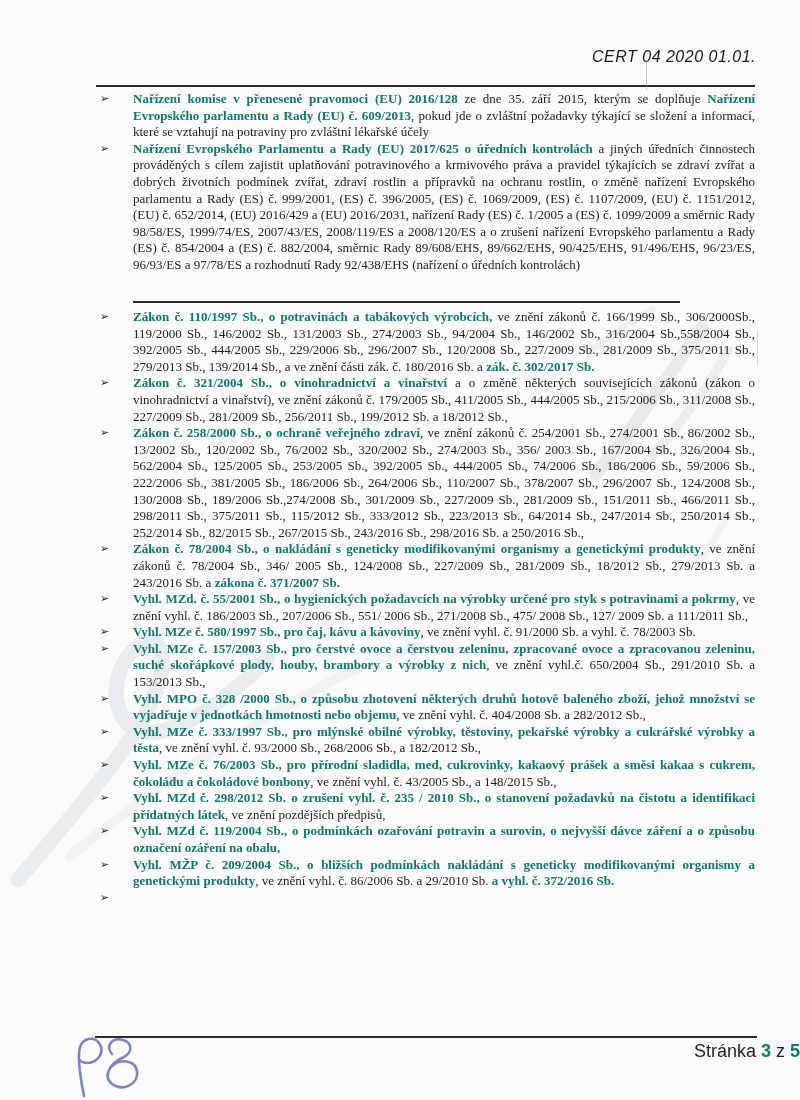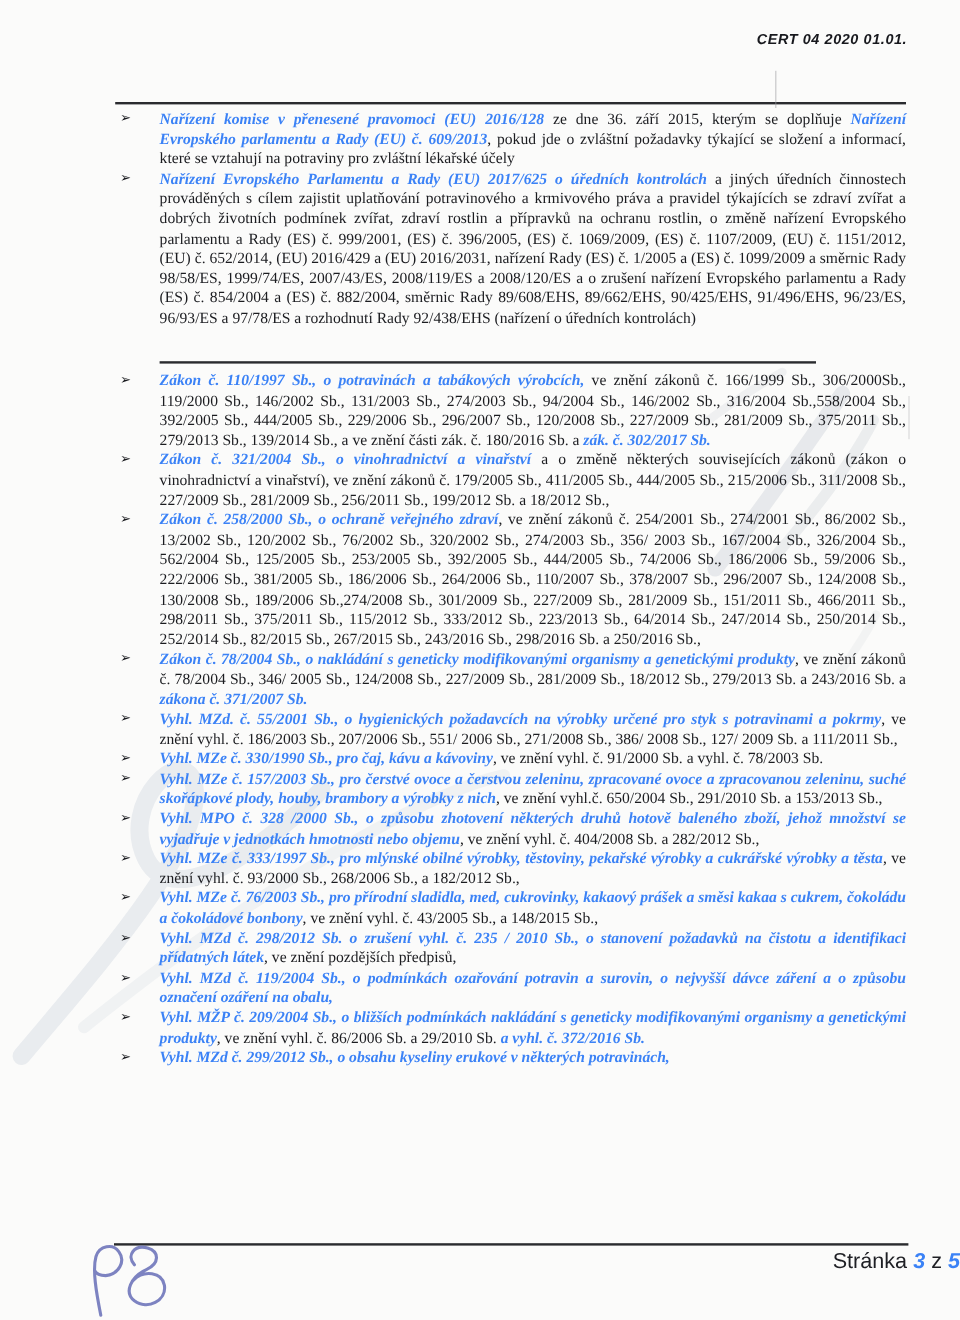--- a/index.html
+++ b/index.html
@@ -4,42 +4,42 @@
 <style>
   html,body{margin:0;padding:0;}
   body{
     width:800px;height:1100px;position:relative;overflow:hidden;
     background:#fbfbfa;
     font-family:"Liberation Serif","DejaVu Serif",serif;
     color:#1b1c20;
   }
   .layer{position:absolute;top:0;left:0;}
   .doc-code{
-    position:absolute;top:26px;right:44px;
+    position:absolute;top:48px;right:44px;
     font-family:"Liberation Sans","DejaVu Sans",sans-serif;
-    font-style:italic;font-weight:700;font-size:12px;color:#17181d;
+    font-style:italic;font-weight:400;font-size:16px;color:#17181d;
     letter-spacing:.5px;
   }
   .rule{position:absolute;border-top:2px solid #2a2b2f;height:0;}
   .rule-top{top:85px;left:96px;width:659px;}
   .rule-mid{top:301px;left:133px;width:547px;border-top-width:2px;}
   .rule-bottom{top:1036px;left:95px;width:662px;}
   .list{position:absolute;left:96px;width:659px;padding-left:37px;box-sizing:border-box;}
   .list-1{top:91px;}
   .list-2{top:309px;}
   .item{
     position:relative;text-align:justify;
     font-size:13px;line-height:16.6px;color:#1b1c20;
   }
   .bullet{
     position:absolute;left:-33px;top:0px;
     font-size:11px;color:#17181c;
     font-family:"DejaVu Sans",sans-serif;
   }
-  .b{font-weight:bold;color:#3b82f6;font-style:italic;}
+  .b{font-weight:bold;color:#0f766e;}
   .footer{
     position:absolute;top:1041px;left:0;width:100%;text-align:right;
     font-family:"Liberation Sans","DejaVu Sans",sans-serif;
     font-size:18px;color:#1e1f24;
   }
   .footer .b{font-weight:bold;}
   .artifact{position:absolute;background:#9a9aa0;opacity:.55;}
   .art-1{left:646px;top:59px;width:1px;height:31px;}
   .art-2{left:757px;top:330px;width:1px;height:36px;opacity:.35;}
   svg{display:block;}
@@ -58,41 +58,41 @@
   </g>
 </svg>
 
 <div class="doc-code">CERT  04 2020 01.01.</div>
 
 <div class="rule rule-top"></div>
 <div class="artifact art-1"></div>
 <div class="artifact art-2"></div>
 
 <div class="list list-1">
-    <div class="item"><span class="bullet">➢</span><span class="b">Nařízení komise v přenesené pravomoci (EU) 2016/128 </span><span>ze dne 36. září 2015, kterým se doplňuje </span><span class="b">Nařízení Evropského parlamentu a Rady (EU) č. 609/2013</span><span>, pokud jde o zvláštní požadavky týkající se složení a informací, které se vztahují na potraviny pro zvláštní lékařské účely</span></div>
+    <div class="item"><span class="bullet">➢</span><span class="b">Nařízení komise v přenesené pravomoci (EU) 2016/128 </span><span>ze dne 35. září 2015, kterým se doplňuje </span><span class="b">Nařízení Evropského parlamentu a Rady (EU) č. 609/2013</span><span>, pokud jde o zvláštní požadavky týkající se složení a informací, které se vztahují na potraviny pro zvláštní lékařské účely</span></div>
     <div class="item"><span class="bullet">➢</span><span class="b">Nařízení Evropského Parlamentu a Rady (EU) 2017/625 o úředních kontrolách </span><span>a jiných úředních činnostech prováděných s cílem zajistit uplatňování potravinového a krmivového práva a pravidel týkajících se zdraví zvířat a dobrých životních podmínek zvířat, zdraví rostlin a přípravků na ochranu rostlin, o změně nařízení Evropského parlamentu a Rady (ES) č. 999/2001, (ES) č. 396/2005, (ES) č. 1069/2009, (ES) č. 1107/2009, (EU) č. 1151/2012, (EU) č. 652/2014, (EU) 2016/429 a (EU) 2016/2031, nařízení Rady (ES) č. 1/2005 a (ES) č. 1099/2009 a směrnic Rady 98/58/ES, 1999/74/ES, 2007/43/ES, 2008/119/ES a 2008/120/ES a o zrušení nařízení Evropského parlamentu a Rady (ES) č. 854/2004 a (ES) č. 882/2004, směrnic Rady 89/608/EHS, 89/662/EHS, 90/425/EHS, 91/496/EHS, 96/23/ES, 96/93/ES a 97/78/ES a rozhodnutí Rady 92/438/EHS (nařízení o úředních kontrolách)</span></div>
   </div>
 
 <div class="rule rule-mid"></div>
 
 <div class="list list-2">
     <div class="item"><span class="bullet">➢</span><span class="b">Zákon č. 110/1997 Sb., o potravinách a tabákových výrobcích, </span><span>ve znění zákonů č. 166/1999 Sb., 306/2000Sb., 119/2000 Sb., 146/2002 Sb., 131/2003 Sb., 274/2003 Sb., 94/2004 Sb., 146/2002 Sb., 316/2004 Sb.,558/2004 Sb., 392/2005 Sb., 444/2005 Sb., 229/2006 Sb., 296/2007 Sb., 120/2008 Sb., 227/2009 Sb., 281/2009 Sb., 375/2011 Sb., 279/2013 Sb., 139/2014 Sb., a ve znění části zák. č. 180/2016 Sb. a </span><span class="b">zák. č. 302/2017 Sb.</span></div>
     <div class="item"><span class="bullet">➢</span><span class="b">Zákon č. 321/2004 Sb., o vinohradnictví a vinařství </span><span>a o změně některých souvisejících zákonů (zákon o vinohradnictví a vinařství), ve znění zákonů č. 179/2005 Sb., 411/2005 Sb., 444/2005 Sb., 215/2006 Sb., 311/2008 Sb., 227/2009 Sb., 281/2009 Sb., 256/2011 Sb., 199/2012 Sb. a 18/2012 Sb.,</span></div>
     <div class="item"><span class="bullet">➢</span><span class="b">Zákon č. 258/2000 Sb., o ochraně veřejného zdraví</span><span>, ve znění zákonů č. 254/2001 Sb., 274/2001 Sb., 86/2002 Sb., 13/2002 Sb., 120/2002 Sb., 76/2002 Sb., 320/2002 Sb., 274/2003 Sb.,  356/ 2003 Sb., 167/2004 Sb., 326/2004 Sb.,  562/2004 Sb., 125/2005 Sb., 253/2005 Sb., 392/2005 Sb.,  444/2005 Sb., 74/2006 Sb., 186/2006 Sb., 59/2006 Sb., 222/2006 Sb., 381/2005 Sb., 186/2006 Sb., 264/2006 Sb., 110/2007 Sb., 378/2007 Sb.,  296/2007 Sb., 124/2008 Sb., 130/2008 Sb., 189/2006 Sb.,274/2008 Sb., 301/2009 Sb., 227/2009 Sb., 281/2009 Sb., 151/2011 Sb., 466/2011 Sb., 298/2011 Sb., 375/2011 Sb., 115/2012 Sb., 333/2012 Sb., 223/2013 Sb., 64/2014 Sb., 247/2014 Sb., 250/2014 Sb., 252/2014 Sb., 82/2015 Sb., 267/2015 Sb., 243/2016 Sb., 298/2016 Sb. a 250/2016 Sb.,</span></div>
     <div class="item"><span class="bullet">➢</span><span class="b">Zákon č. 78/2004 Sb., o nakládání s geneticky modifikovanými organismy a genetickými produkty</span><span>, ve znění zákonů č. 78/2004 Sb., 346/ 2005 Sb., 124/2008 Sb., 227/2009 Sb., 281/2009 Sb., 18/2012 Sb., 279/2013 Sb. a 243/2016 Sb. a </span><span class="b">zákona č. 371/2007 Sb.</span></div>
-    <div class="item"><span class="bullet">➢</span><span class="b">Vyhl. MZd. č. 55/2001 Sb., o hygienických požadavcích na výrobky určené pro styk s potravinami a pokrmy</span><span>, ve znění vyhl. č. 186/2003 Sb., 207/2006 Sb., 551/ 2006 Sb.,  271/2008 Sb., 386/ 2008 Sb., 127/ 2009 Sb. a  111/2011 Sb.,</span></div>
-    <div class="item"><span class="bullet">➢</span><span class="b">Vyhl. MZe č. 330/1990 Sb., pro čaj, kávu a kávoviny</span><span>, ve znění vyhl. č. 91/2000 Sb. a vyhl. č. 78/2003 Sb.</span></div>
+    <div class="item"><span class="bullet">➢</span><span class="b">Vyhl. MZd. č. 55/2001 Sb., o hygienických požadavcích na výrobky určené pro styk s potravinami a pokrmy</span><span>, ve znění vyhl. č. 186/2003 Sb., 207/2006 Sb., 551/ 2006 Sb.,  271/2008 Sb., 475/ 2008 Sb., 127/ 2009 Sb. a  111/2011 Sb.,</span></div>
+    <div class="item"><span class="bullet">➢</span><span class="b">Vyhl. MZe č. 580/1997 Sb., pro čaj, kávu a kávoviny</span><span>, ve znění vyhl. č. 91/2000 Sb. a vyhl. č. 78/2003 Sb.</span></div>
     <div class="item"><span class="bullet">➢</span><span class="b">Vyhl. MZe č. 157/2003 Sb., pro čerstvé ovoce a čerstvou zeleninu, zpracované ovoce a zpracovanou zeleninu, suché skořápkové plody, houby, brambory a výrobky z nich</span><span>, ve znění vyhl.č. 650/2004 Sb., 291/2010 Sb. a 153/2013 Sb.,</span></div>
     <div class="item"><span class="bullet">➢</span><span class="b">Vyhl. MPO č. 328 /2000 Sb., o způsobu zhotovení některých druhů hotově baleného zboží, jehož množství se vyjadřuje v jednotkách hmotnosti nebo objemu</span><span>, ve znění vyhl. č. 404/2008 Sb. a 282/2012 Sb.,</span></div>
     <div class="item"><span class="bullet">➢</span><span class="b">Vyhl. MZe č. 333/1997 Sb., pro mlýnské obilné výrobky, těstoviny, pekařské výrobky a cukrářské výrobky a těsta</span><span>, ve znění vyhl. č. 93/2000 Sb., 268/2006 Sb., a 182/2012 Sb.,</span></div>
     <div class="item"><span class="bullet">➢</span><span class="b">Vyhl. MZe č. 76/2003 Sb., pro přírodní sladidla, med, cukrovinky, kakaový prášek a směsi kakaa s cukrem, čokoládu a čokoládové bonbony</span><span>, ve znění vyhl. č. 43/2005 Sb., a 148/2015 Sb.,</span></div>
     <div class="item"><span class="bullet">➢</span><span class="b">Vyhl. MZd č. 298/2012 Sb. o zrušení vyhl. č. 235 / 2010 Sb., o stanovení požadavků na čistotu a identifikaci přídatných látek</span><span>, ve znění pozdějších předpisů,</span></div>
     <div class="item"><span class="bullet">➢</span><span class="b">Vyhl. MZd č. 119/2004 Sb., o podmínkách ozařování potravin a surovin, o nejvyšší dávce záření a o způsobu označení ozáření na obalu,</span></div>
     <div class="item"><span class="bullet">➢</span><span class="b">Vyhl. MŽP č. 209/2004 Sb., o bližších podmínkách nakládání s geneticky modifikovanými organismy a genetickými produkty</span><span>, ve znění vyhl. č. 86/2006 Sb. a 29/2010 Sb. </span><span class="b">a vyhl. č. 372/2016 Sb.</span></div>
-    <div class="item"><span class="bullet">➢</span><span class="b">Vyhl. MZd č. 299/2012 Sb., o obsahu kyseliny erukové v některých potravinách,</span></div>
+    <div class="item"><span class="bullet">➢</span></div>
   </div>
 
 <div class="rule rule-bottom"></div>
 
 <div class="footer"><span>Stránka </span><span class="b">3</span><span> z </span><span class="b">5</span></div>
 
 <svg class="layer" width="800" height="1100" style="pointer-events:none" aria-hidden="true">
   <g fill="none" stroke="#7077bb" stroke-width="2.6" stroke-linecap="round" opacity="0.9">
     <path d="M 84 1096 C 80 1076 77 1058 80 1047 C 83 1038 94 1036 99 1043 C 105 1051 99 1062 88 1063 C 83 1063 80 1061 79 1059"></path>
     <path d="M 112 1054 C 105 1046 112 1037 123 1040 C 133 1043 133 1053 122 1058 C 109 1064 103 1077 112 1084 C 123 1092 139 1084 137 1071 C 135 1060 120 1058 111 1067"></path>

